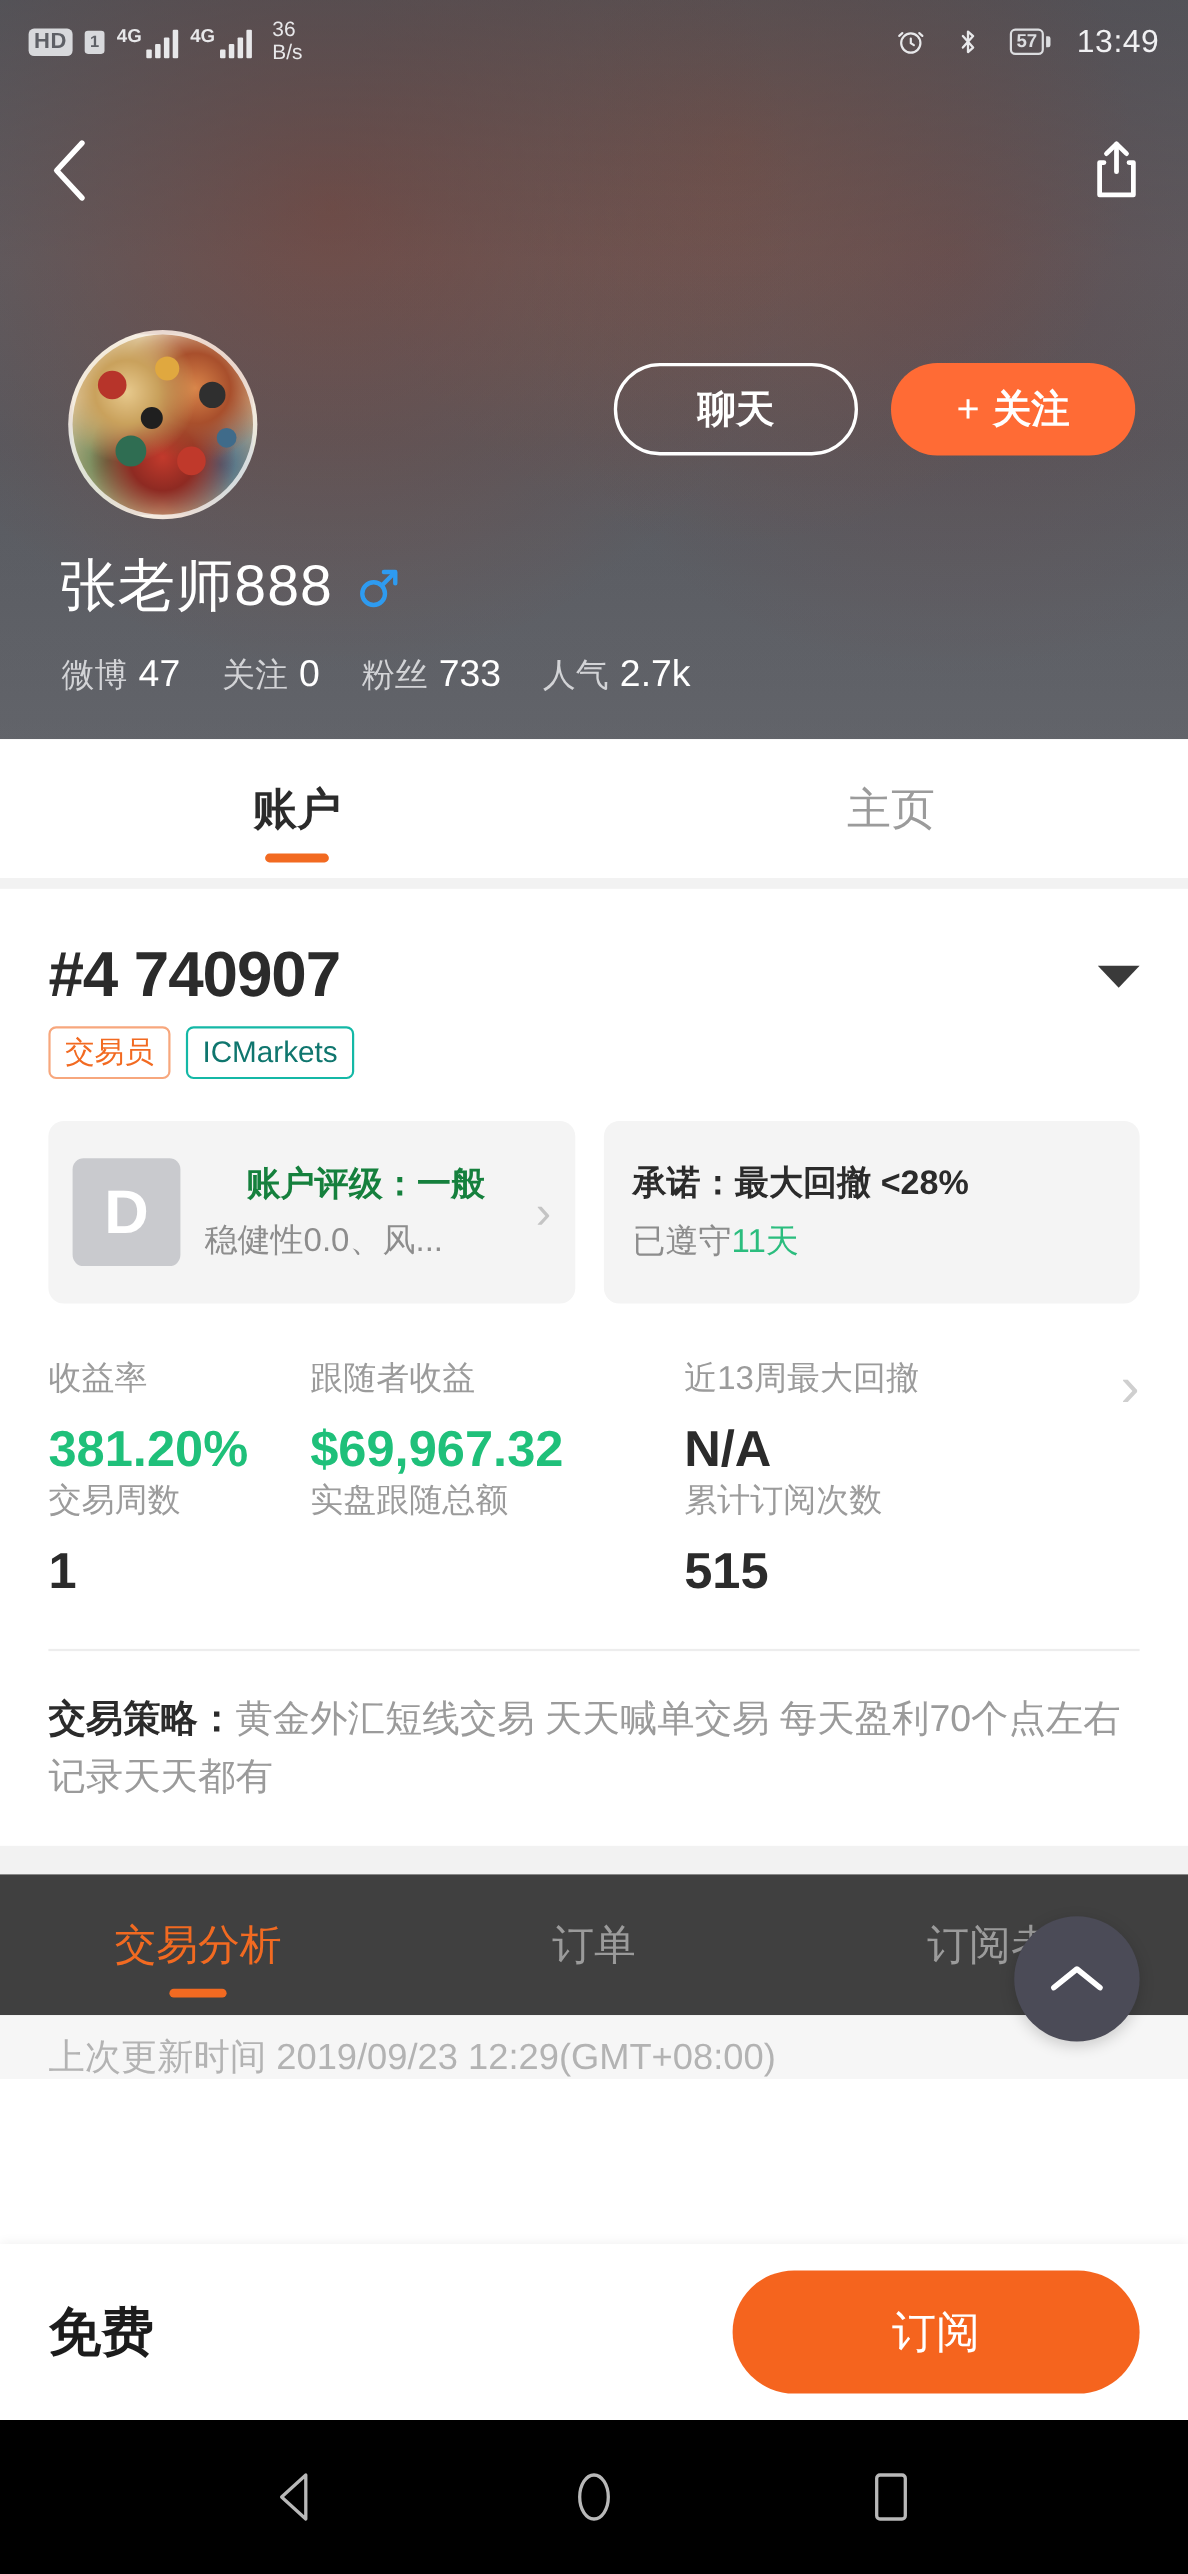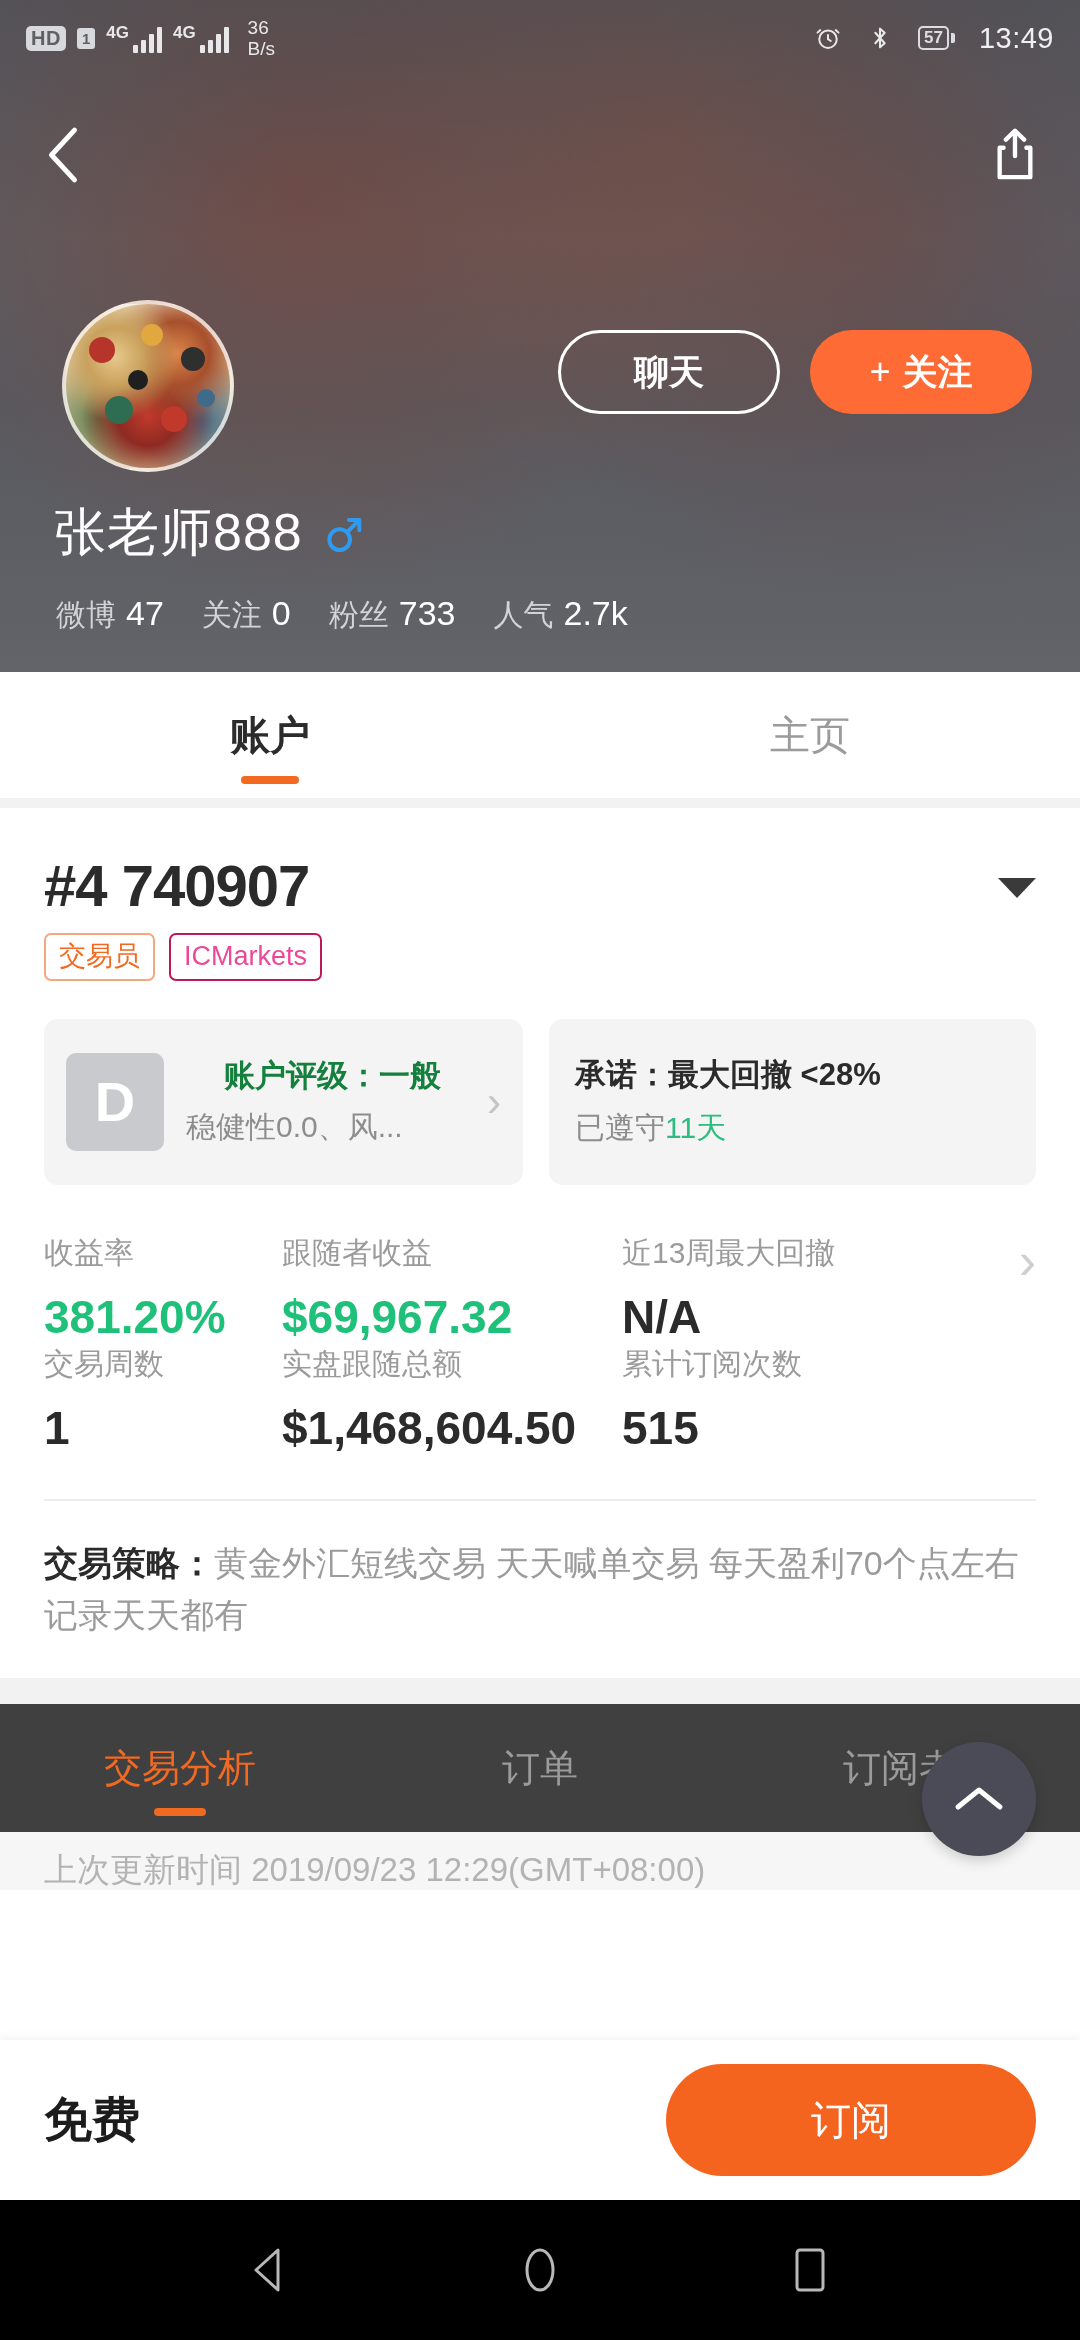--- a/index.html
+++ b/index.html
@@ -145,21 +145,21 @@
   .acct-no { font-size: 58px; font-weight: 700; color: #2b2b2b; letter-spacing: -1px; }
   .caret-down {
     width: 0; height: 0; border-left: 19px solid transparent; border-right: 19px solid transparent;
     border-top: 20px solid #3a3a3a; margin-top: 26px; cursor: pointer;
   }
   .badges { display: flex; gap: 14px; padding: 14px 44px 0 44px; }
   .badge {
     font-size: 27px; padding: 5px 13px; border-radius: 7px; line-height: 1.25;
   }
   .badge.trader { color: #f26a21; border: 2px solid #f7a77d; }
-  .badge.broker { color: #ec4899; border: 2px solid #be185d; }
+  .badge.broker { color: #0f766e; border: 2px solid #14b8a6; }
 
   
   .cards { display: flex; gap: 26px; padding: 38px 44px 0 44px; }
   .card {
     flex: 1; background: #f4f4f4; border-radius: 14px;
     min-height: 166px; display: flex; align-items: center;
     padding: 0 22px;
   }
   .grade-box {
     width: 98px; height: 98px; border-radius: 10px; background: #c9cace;
@@ -406,21 +406,20 @@
       </div>
     </div>
     <div class="metrics-chevron">›</div>
     <div class="metric-row">
       <div class="metric m-col-1">
         <div class="m-label">交易周数</div>
         <div class="m-value">1</div>
       </div>
       <div class="metric m-col-2">
         <div class="m-label">实盘跟随总额</div>
-        <div class="m-value">$1,468,604.50</div>
       </div>
       <div class="metric m-col-3">
         <div class="m-label">累计订阅次数</div>
         <div class="m-value">515</div>
       </div>
     </div>
   </div>
 
   <div class="hr-line"></div>
 

